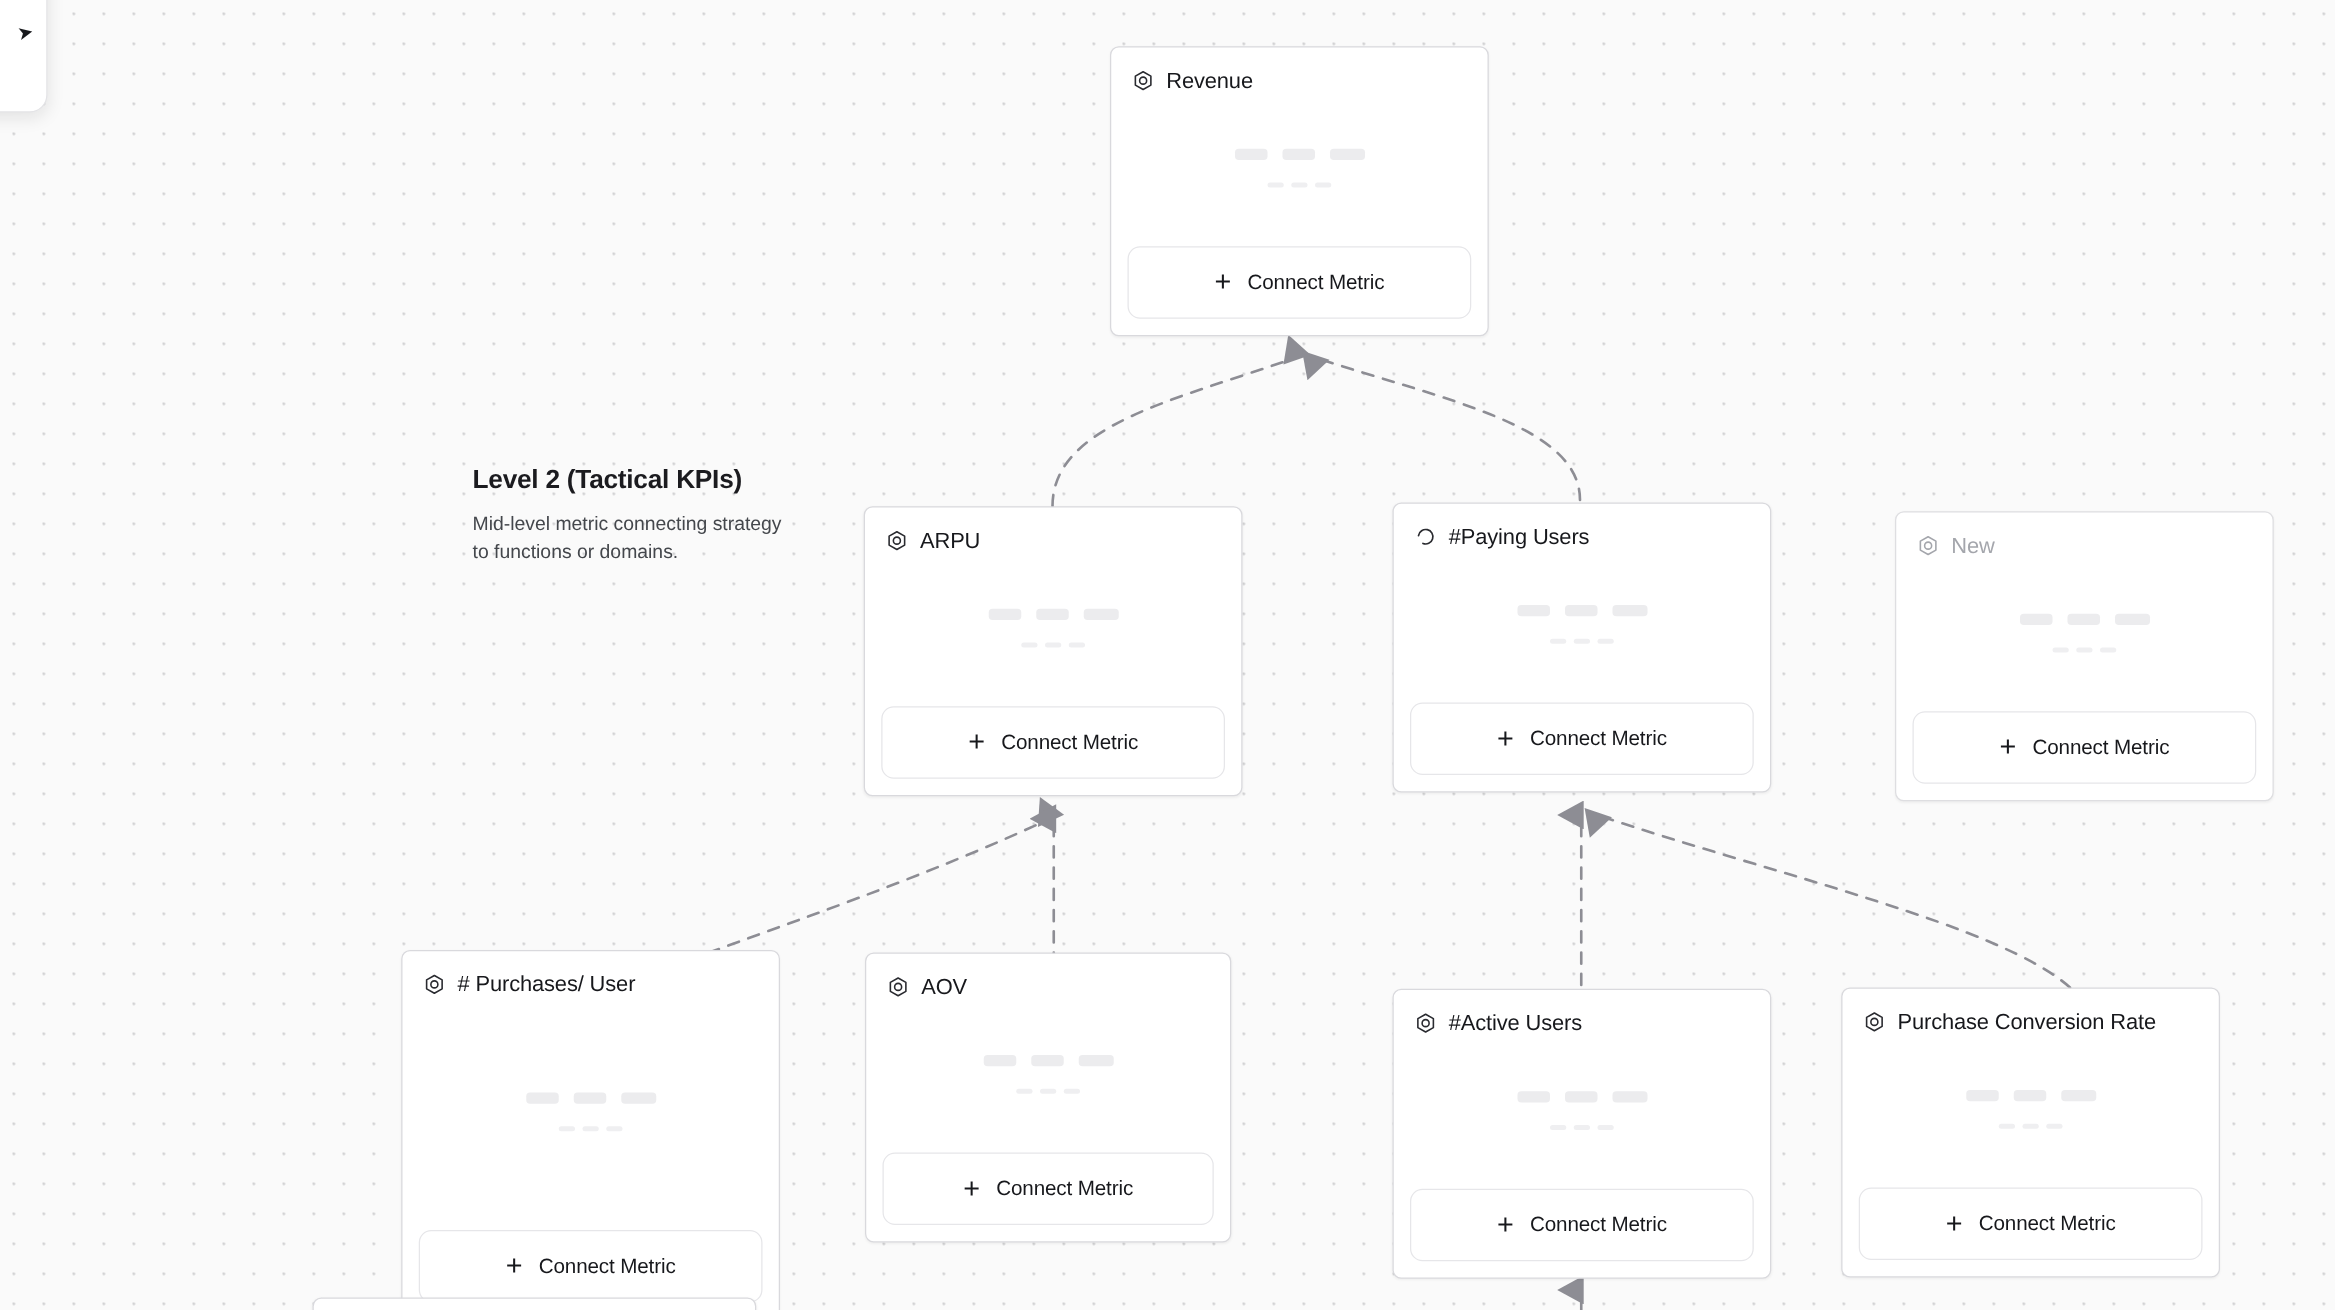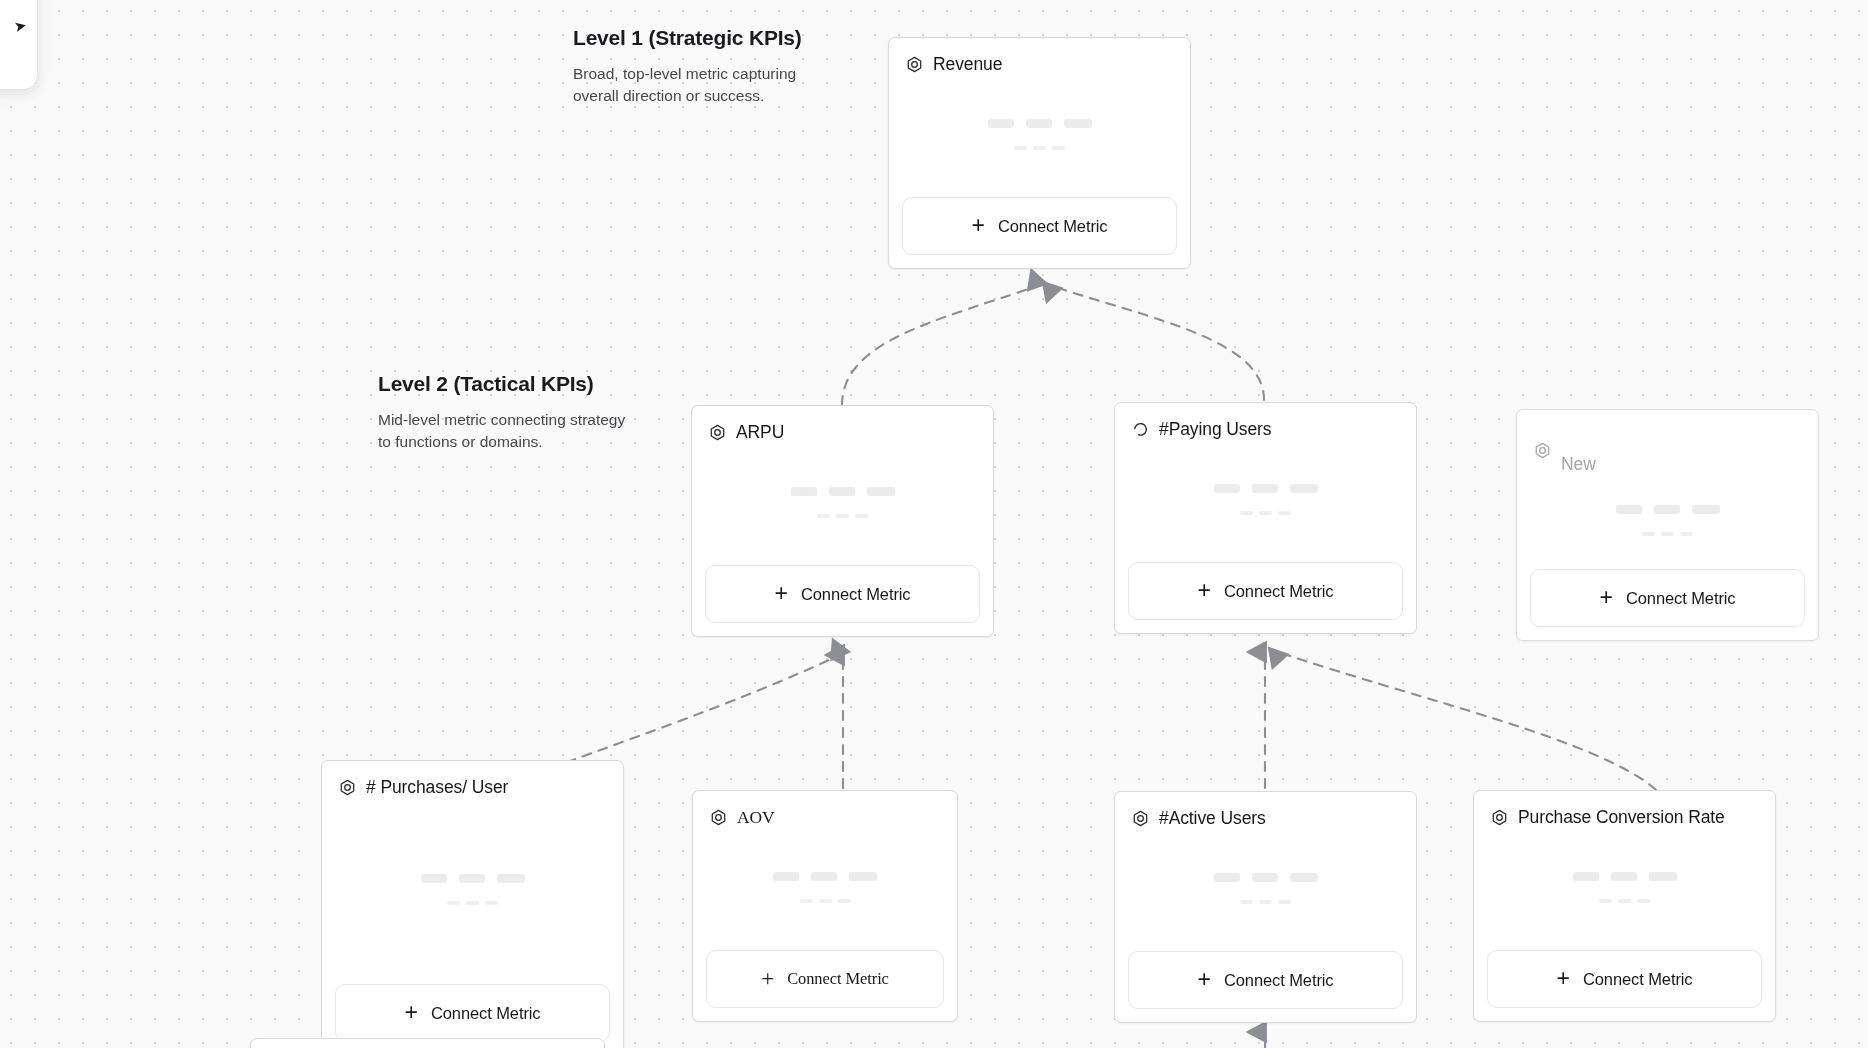--- a/index.html
+++ b/index.html
@@ -65,21 +65,21 @@
     padding: 3px 2px 0 4px;
   }
   .card-icon { flex: 0 0 auto; display: block; line-height: 0; }
   .card-title {
     font-size: 17.5px;
     font-weight: 500;
     color: #17181c;
     letter-spacing: -0.1px;
     white-space: nowrap;
   }
-  .card.ghost .card-title { color: #a4a6ac; font-weight: 400; margin-top: 28px; }
+  .card.ghost .card-title { color: #a4a6ac; font-weight: 400; }
 
   .card-body {
     flex: 1 1 auto;
     display: flex;
     flex-direction: column;
     align-items: center;
     justify-content: center;
     gap: 18px;
     padding-bottom: 4px;
   }
@@ -165,24 +165,20 @@
       <path d="M843 805 L843 655"></path>
 
       <path d="M1265 805 L1265 652"></path>
 
       <path d="M1656 790 C 1600 740, 1420 700, 1278 652"></path>
 
       <path d="M1265 1048 L1265 1032"></path>
     </g>
   </svg>
 
-  <div class="level-label" style="left:573px; top:26px;">
-    <div class="level-title">Level 1 (Strategic KPIs)</div>
-    <div class="level-desc">Broad, top-level metric capturing overall direction or success.</div>
-  </div>
 
   <div class="level-label" style="left:378px; top:372px;">
     <div class="level-title">Level 2 (Tactical KPIs)</div>
     <div class="level-desc">Mid-level metric connecting strategy to functions or domains.</div>
   </div>
 
 
   <div class="card" style="left:888px; top:37px; width:303px; height:232px;">
     <div class="card-head">
       <span class="card-icon">
@@ -315,21 +311,21 @@
         <span class="sk w2"></span>
         <span class="sk w3"></span>
       </div>
     </div>
     <button class="connect-btn">
       <span class="plus">+</span>
       <span class="connect-label">Connect Metric</span>
     </button>
   </div>
 
-  <div class="card" style="left:692px; top:790px; width:266px; height:232px;font-family:Liberation Serif, serif;">
+  <div class="card" style="left:692px; top:762px; width:293px; height:232px;">
     <div class="card-head">
       <span class="card-icon">
         <svg width="17" height="17" viewBox="0 0 20 20" fill="none" stroke="#2a2b30" stroke-width="1.5">
           <path d="M10 1.6 L17.3 5.8 L17.3 14.2 L10 18.4 L2.7 14.2 L2.7 5.8 Z" stroke-linejoin="round"></path>
           <circle cx="10" cy="10" r="3.3"></circle>
         </svg>
       </span>
       <span class="card-title">AOV</span>
     </div>
     <div class="card-body">

